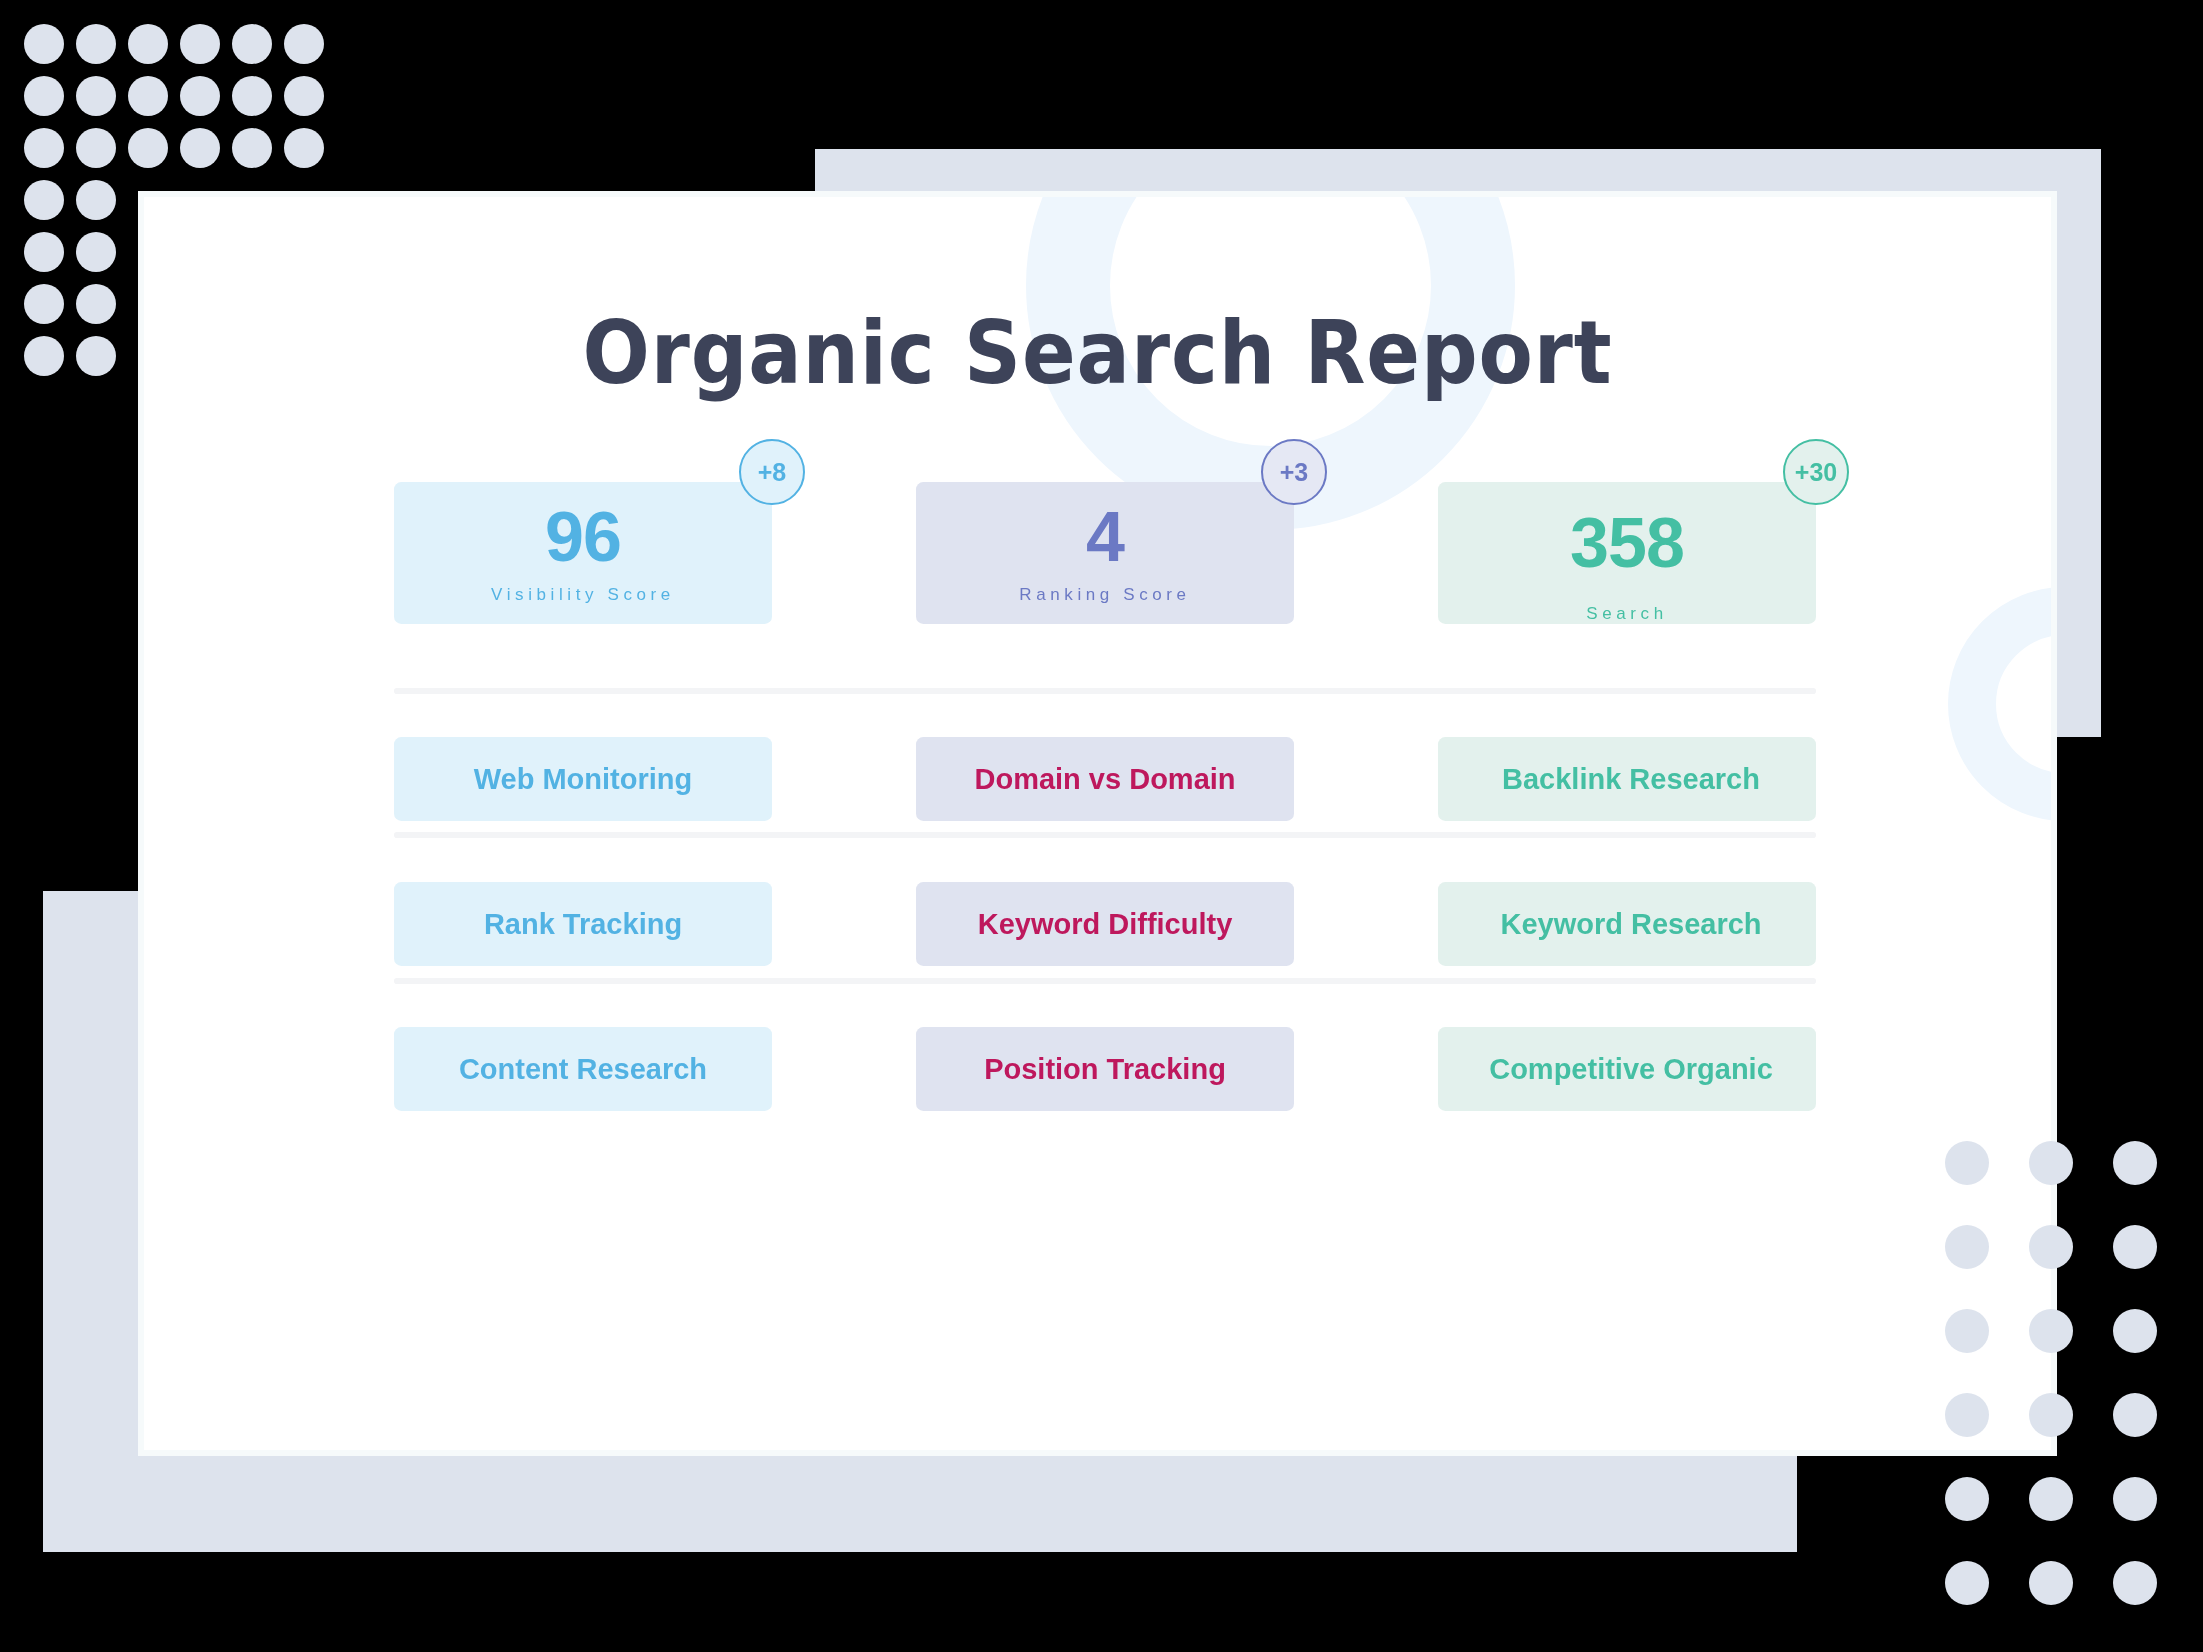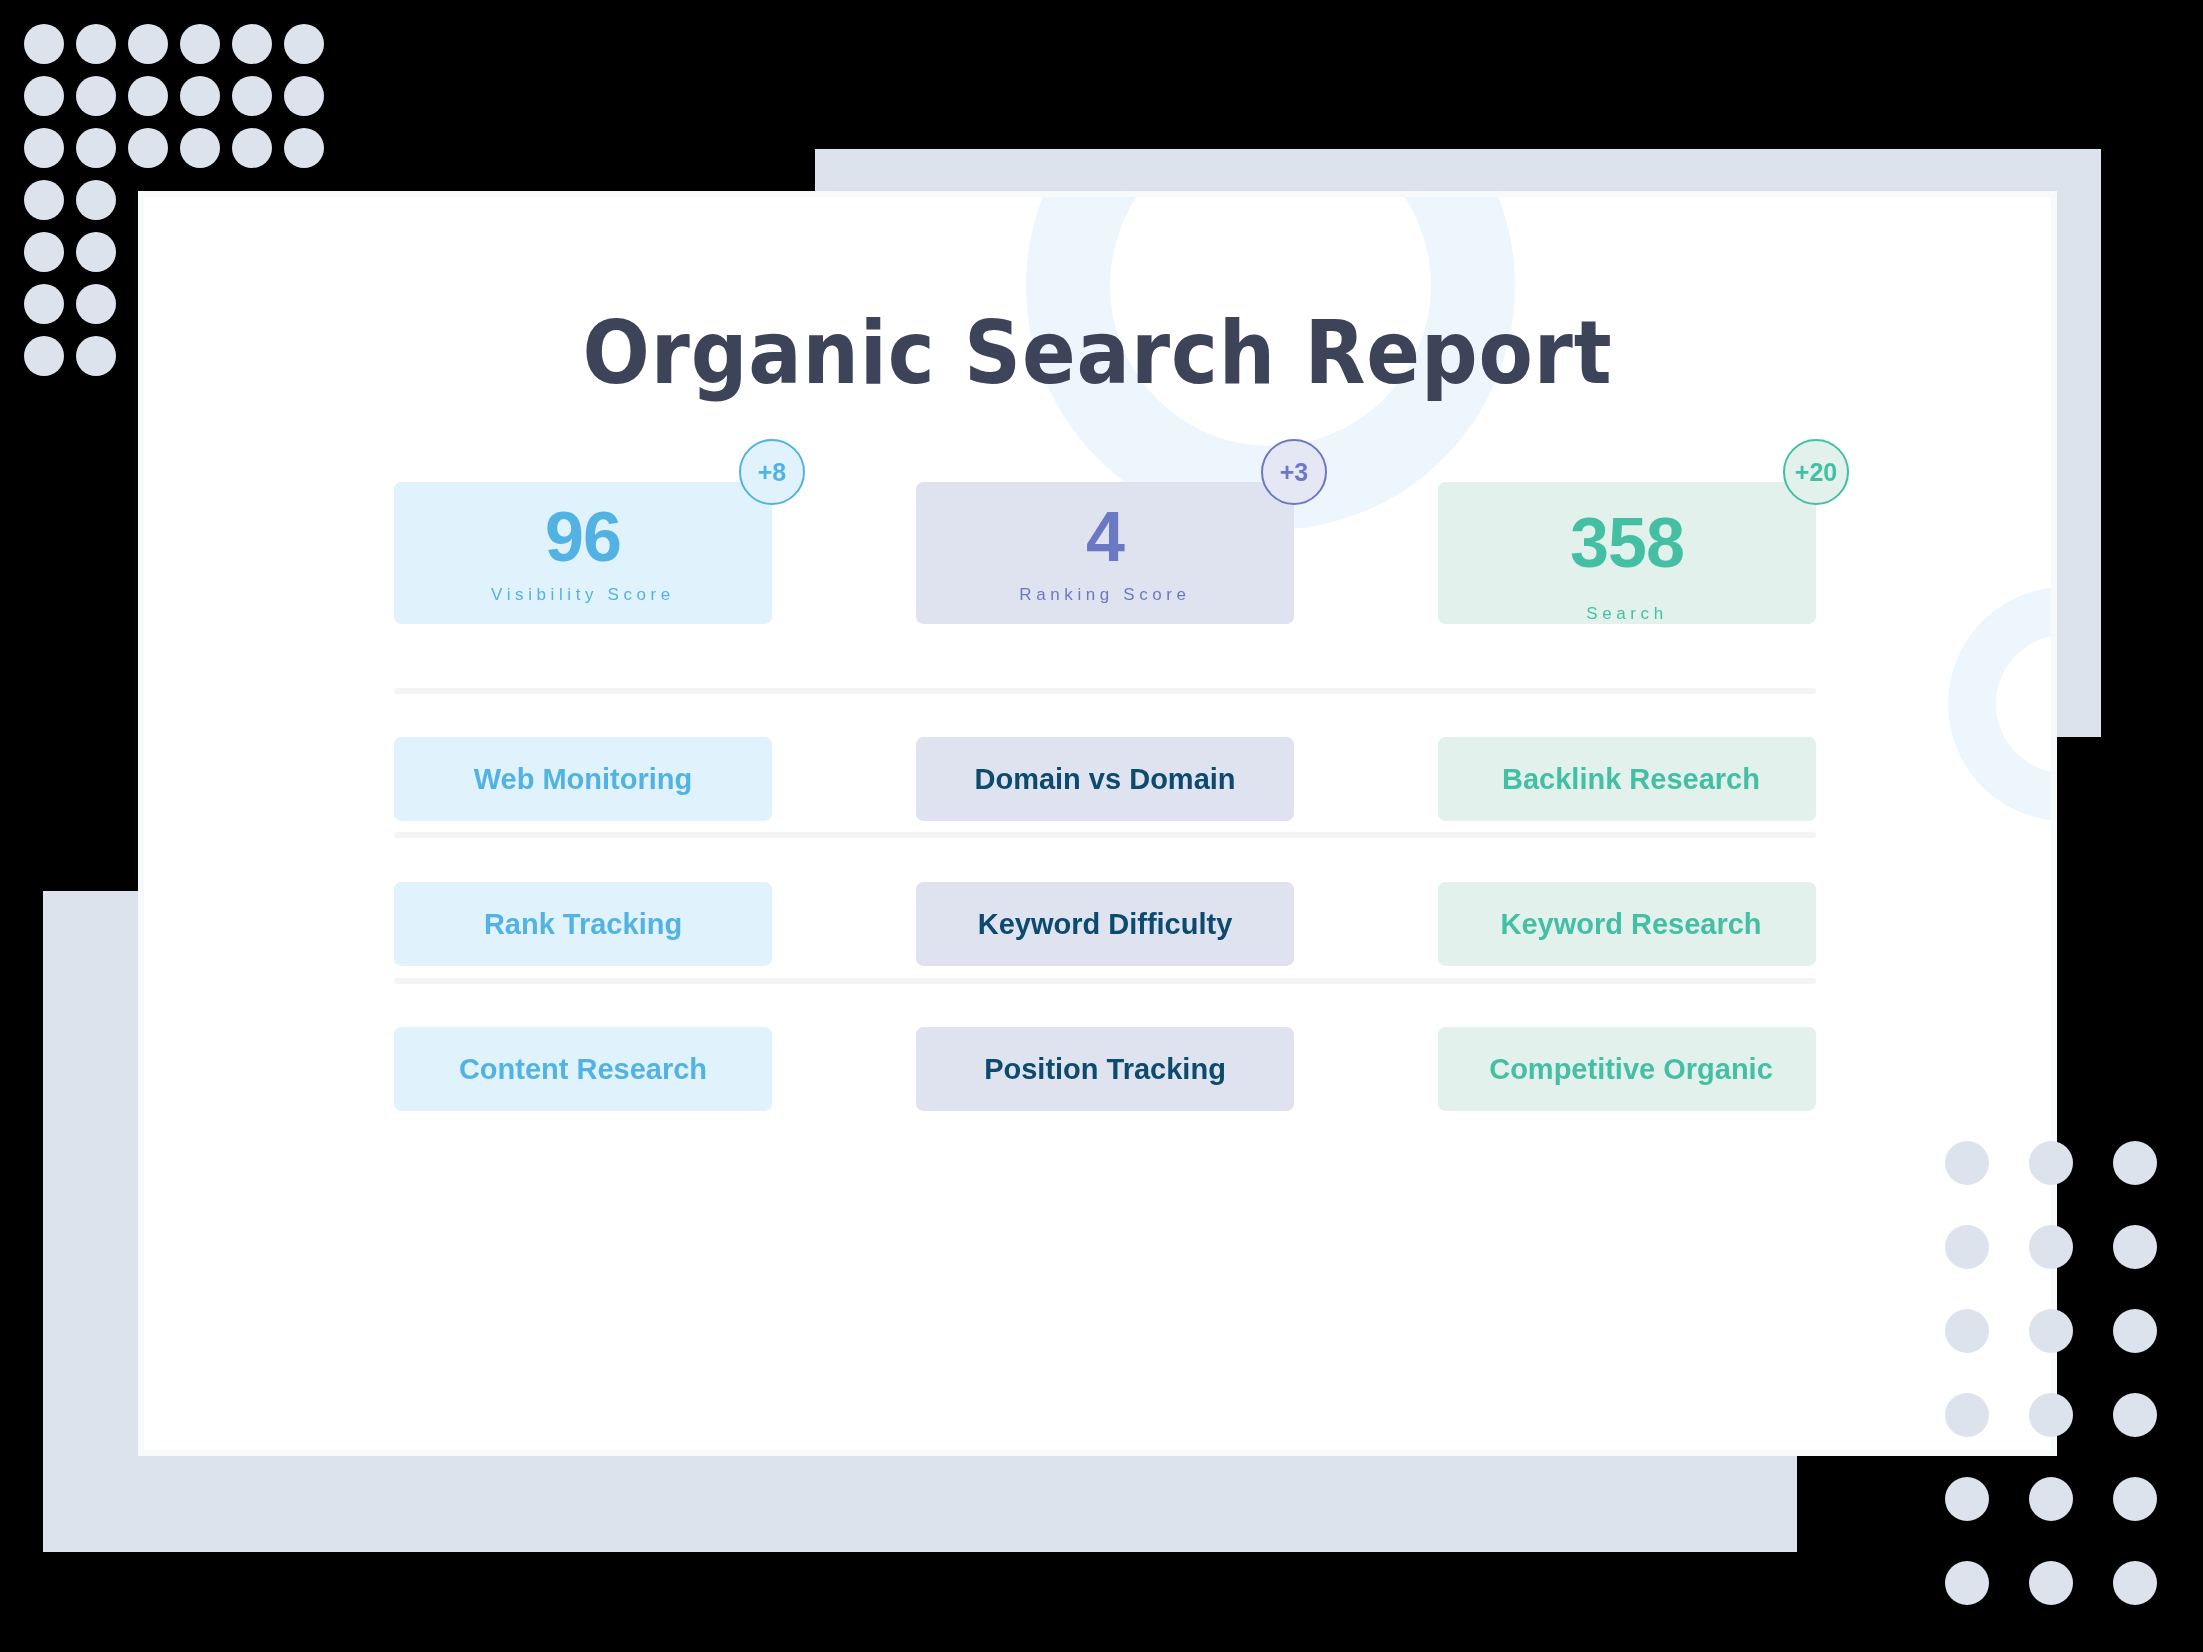--- a/index.html
+++ b/index.html
@@ -216,21 +216,21 @@
     display: flex;
     align-items: center;
     justify-content: center;
     font-family: "Liberation Sans", sans-serif;
     font-size: 29px;
     font-weight: 700;
     cursor: pointer;
     padding: 0;
   }
   .action-btn.theme-blue   { background:#e0f2fb; color:#52b2e3;text-align:center; }
-  .action-btn.theme-purple { background:#dfe3f0; color:#0c4a6e; }
+  .action-btn.theme-purple { background:#dfe3f0; color:#be185d; }
   .action-btn.theme-green  { background:#e3f1ed; color:#44bfa3;padding-left:8px; }
 </style>
 </head>
 <body>
 
 <div class="dot-grid" id="dots-top-left">
     <div class="dot"></div>
     <div class="dot"></div>
     <div class="dot"></div>
     <div class="dot"></div>
@@ -291,21 +291,21 @@
           <div class="stat-badge theme-blue">+8</div>
         </div>
         <div class="stat-card theme-purple">
           <div class="stat-value">4</div>
           <div class="stat-label">Ranking Score</div>
           <div class="stat-badge theme-purple">+3</div>
         </div>
         <div class="stat-card theme-green">
           <div class="stat-value">358</div>
           <div class="stat-label">Search</div>
-          <div class="stat-badge theme-green">+20</div>
+          <div class="stat-badge theme-green">+30</div>
         </div>
       </div>
 
     <div class="divider" id="divider-1"></div>
     <div class="divider" id="divider-2"></div>
     <div class="divider" id="divider-3"></div>
 
     <div class="btn-row" id="btn-row-1">
         <button class="action-btn theme-blue">Web Monitoring</button>
         <button class="action-btn theme-purple">Domain vs Domain</button>

